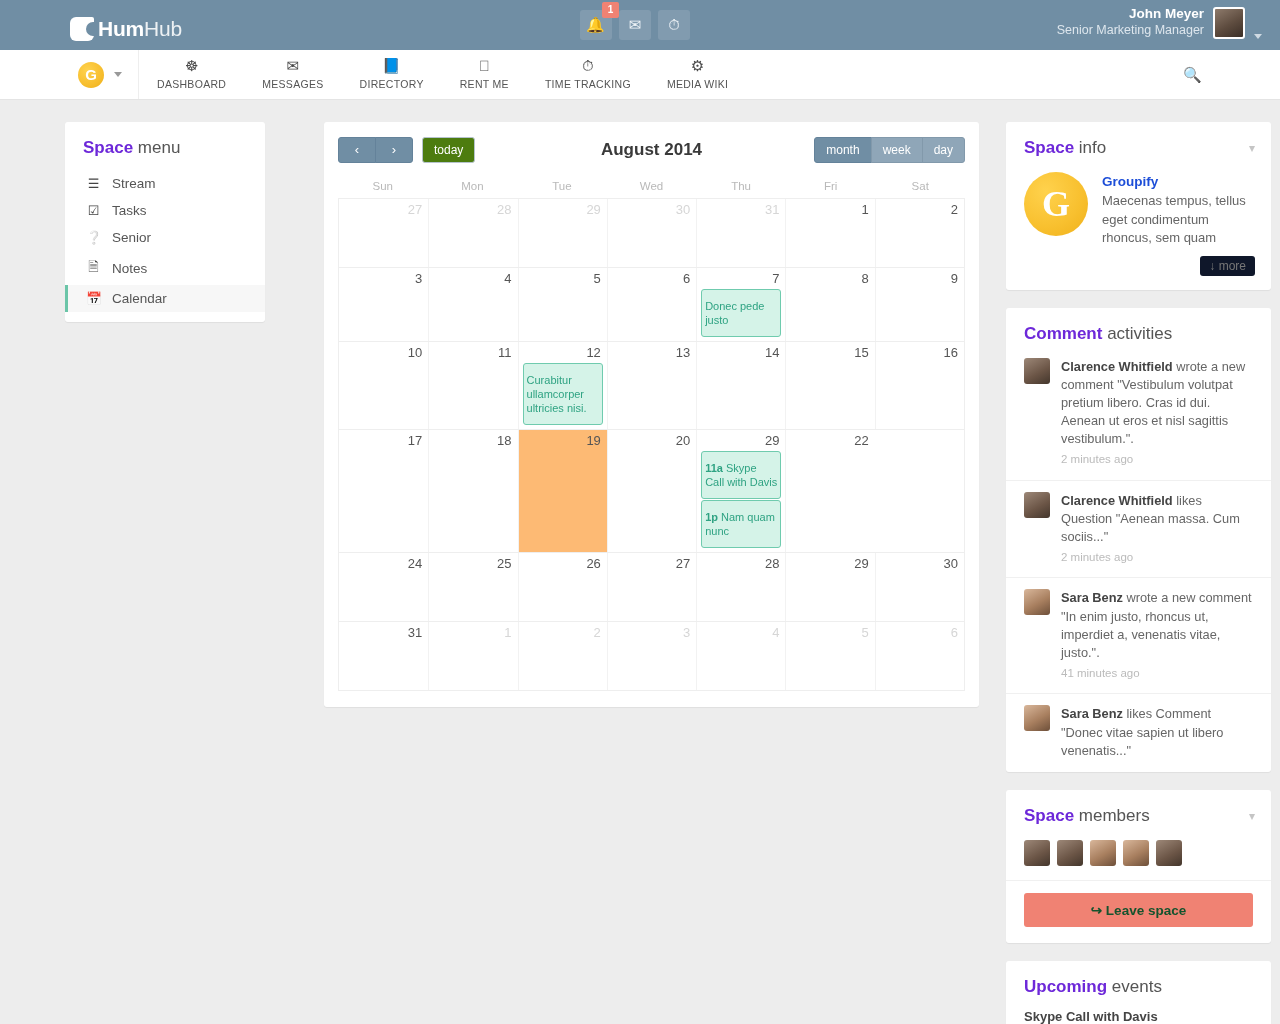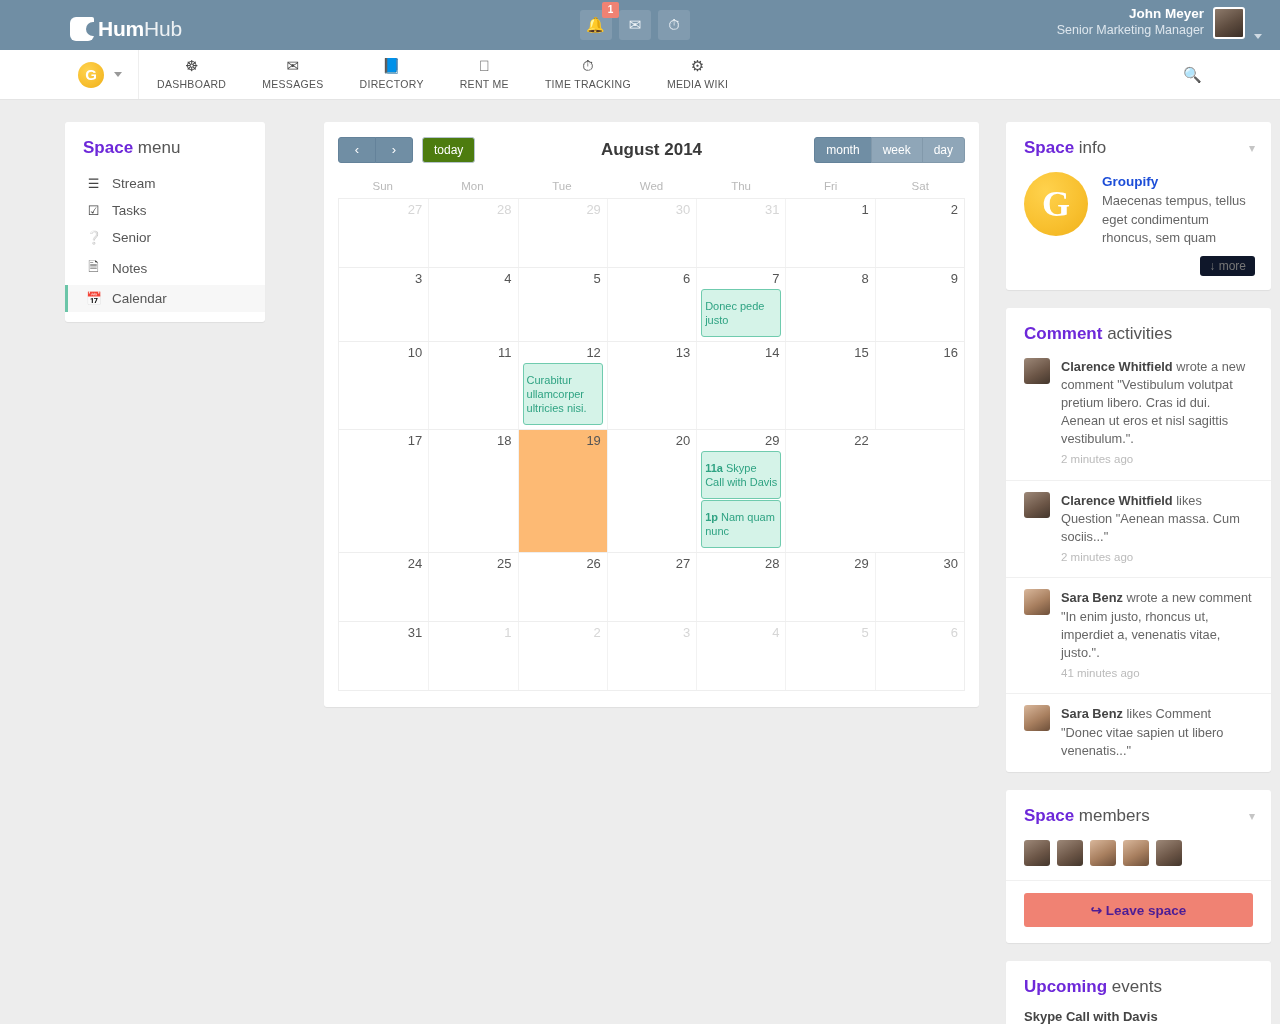--- a/index.html
+++ b/index.html
@@ -186,21 +186,21 @@
   .av-m { background: linear-gradient(150deg,#9d8878 0%,#6b5546 58%,#43362c 100%); }
   .av-f { background: linear-gradient(150deg,#d9b79b 0%,#a87f5f 55%,#6d4f39 100%); }
   .act-txt { font-size: 12.8px; line-height: 1.42; color: #666; }
   .act-txt b { color: #444; font-weight: 700; }
   .act-time { color: #bbb; font-size: 11.5px; margin-top: 3px; }
 
   .members-row { display: flex; gap: 7px; padding: 2px 18px 14px; }
   .mem { width: 26px; height: 26px; border-radius: 3px; cursor: pointer; }
   .leave-wrap { padding: 12px 18px 16px; border-top: 1px solid #f0f0f0; }
   .leave-btn {
-    width: 100%; background: #F08273; color: #4c1d95; border: none;
+    width: 100%; background: #F08273; color: #14532d; border: none;
     padding: 9px 0; border-radius: 3px; font-size: 13.5px; font-weight: 700;
     cursor: pointer; font-family: inherit;
   }
   .ue { padding: 0 18px 14px; }
   .ue-t { font-size: 13px; font-weight: 700; color: #444; margin-bottom: 2px; }
 </style>
 </head>
 <body>
 
 <div class="topbar">

